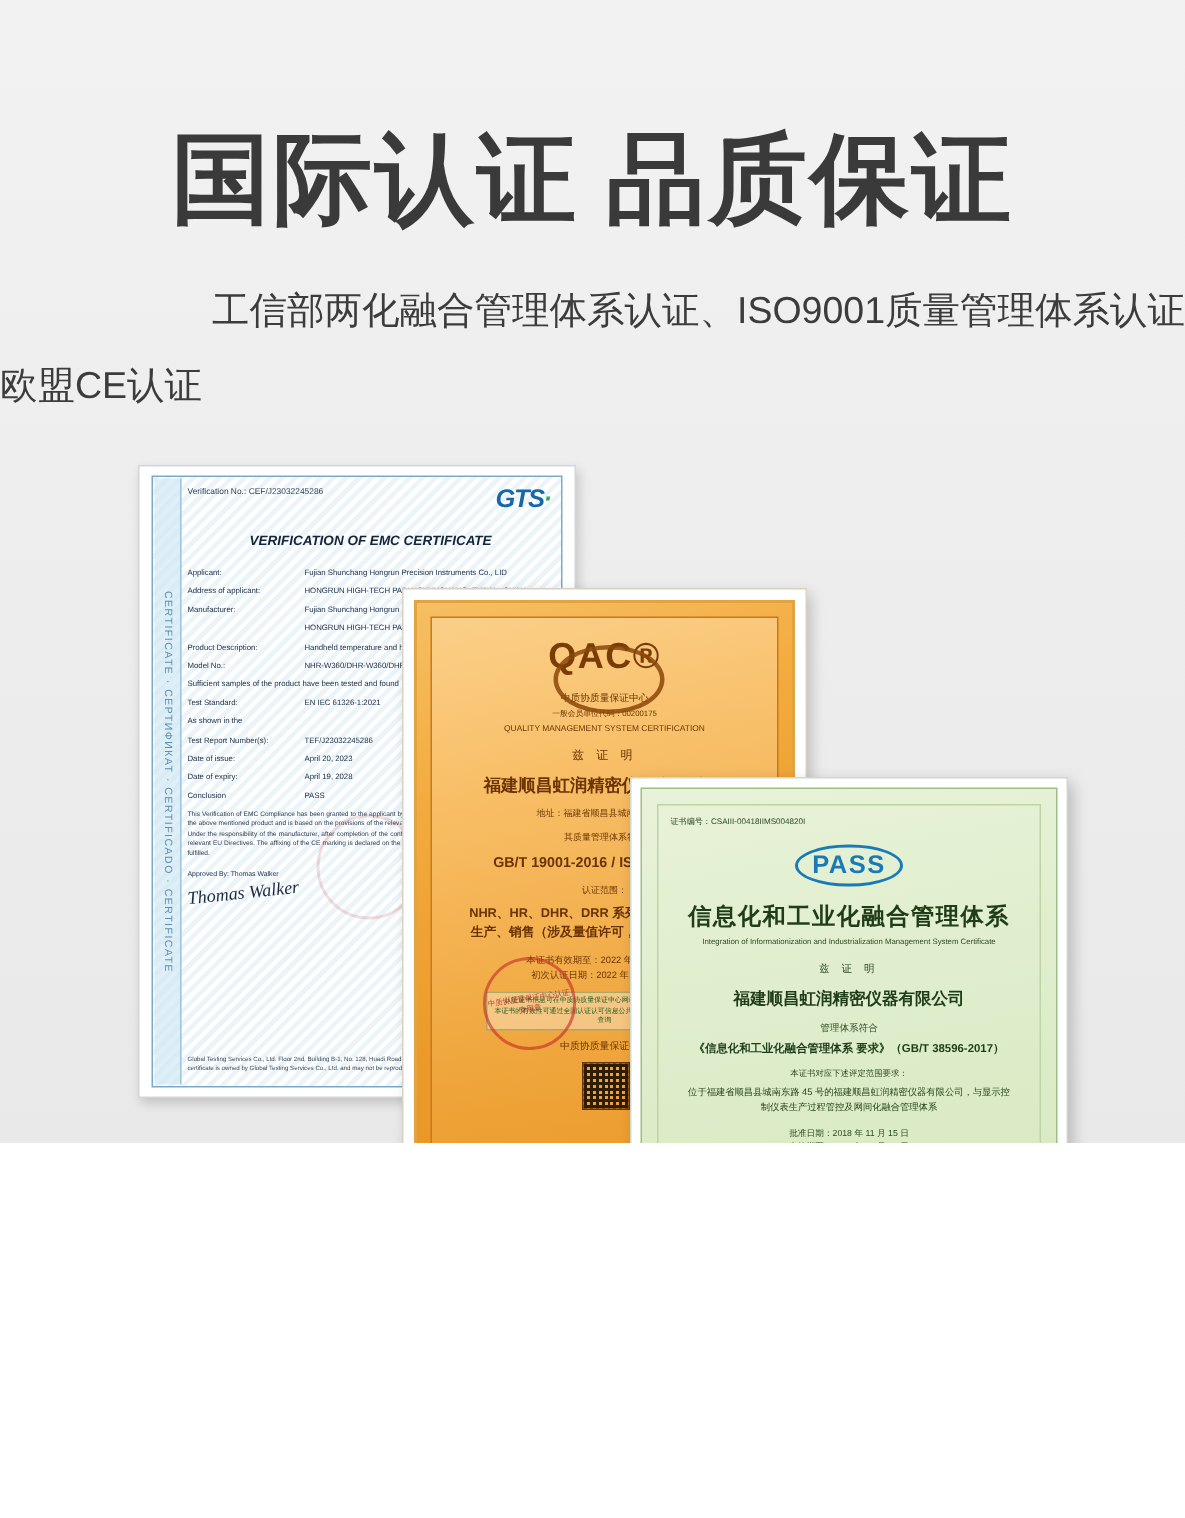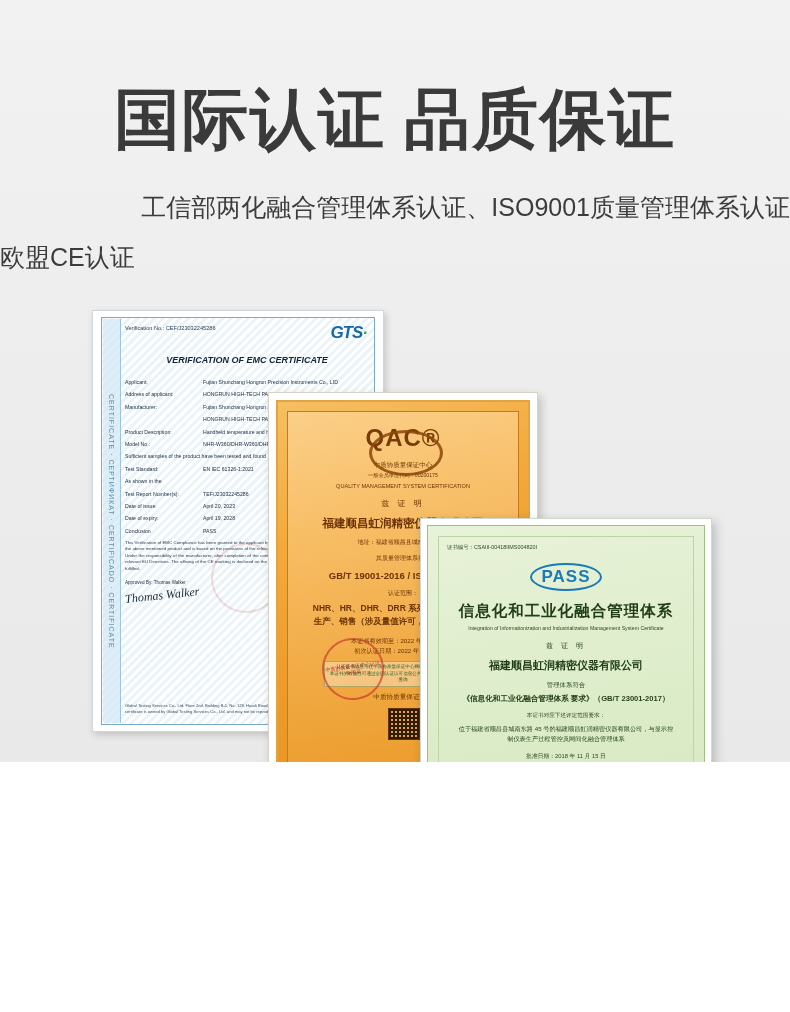--- a/index.html
+++ b/index.html
@@ -704,21 +704,21 @@
       <div class="cert3-inner">
         <div class="c3-no">
           <span>证书编号：</span><span>CSAIII-00418IIMS004820I</span>
         </div>
         <div class="cesi-logo">PASS</div>
         <div class="c3-title">信息化和工业化融合管理体系</div>
         <div class="c3-title-en">Integration of Informationization and Industrialization Management System Certificate</div>
         <div class="c3-zm">兹 证 明</div>
         <div class="c3-company">福建顺昌虹润精密仪器有限公司</div>
         <div class="c3-sys">管理体系符合</div>
-        <div class="c3-std">《信息化和工业化融合管理体系 要求》（GB/T 23001-2017）</div>
+        <div class="c3-std">《信息化和工业化融合管理体系 要求》（GB/T 38596-2017）</div>
         <div class="c3-scope-t">本证书对应下述评定范围要求：</div>
         <div class="c3-scope" style="white-space:pre-line;">位于福建省顺昌县城南东路 45 号的福建顺昌虹润精密仪器有限公司，与显示控
 制仪表生产过程管控及网间化融合管理体系</div>
         <div class="c3-dates" style="white-space:pre-line;">批准日期：2018 年 11 月 15 日
 有效期至：2021 年 11 月 15 日</div>
         <div class="c3-verify">证书信息可在两化融合管理体系评定平台（www.cspii.org）查询</div>
         <div class="c3-auth">授权代表（签字）</div>
         <div class="c3-sign">张又成</div>
         <div class="c3-stamp">
           <span>两化融合管理体系评定工作委员会</span>

